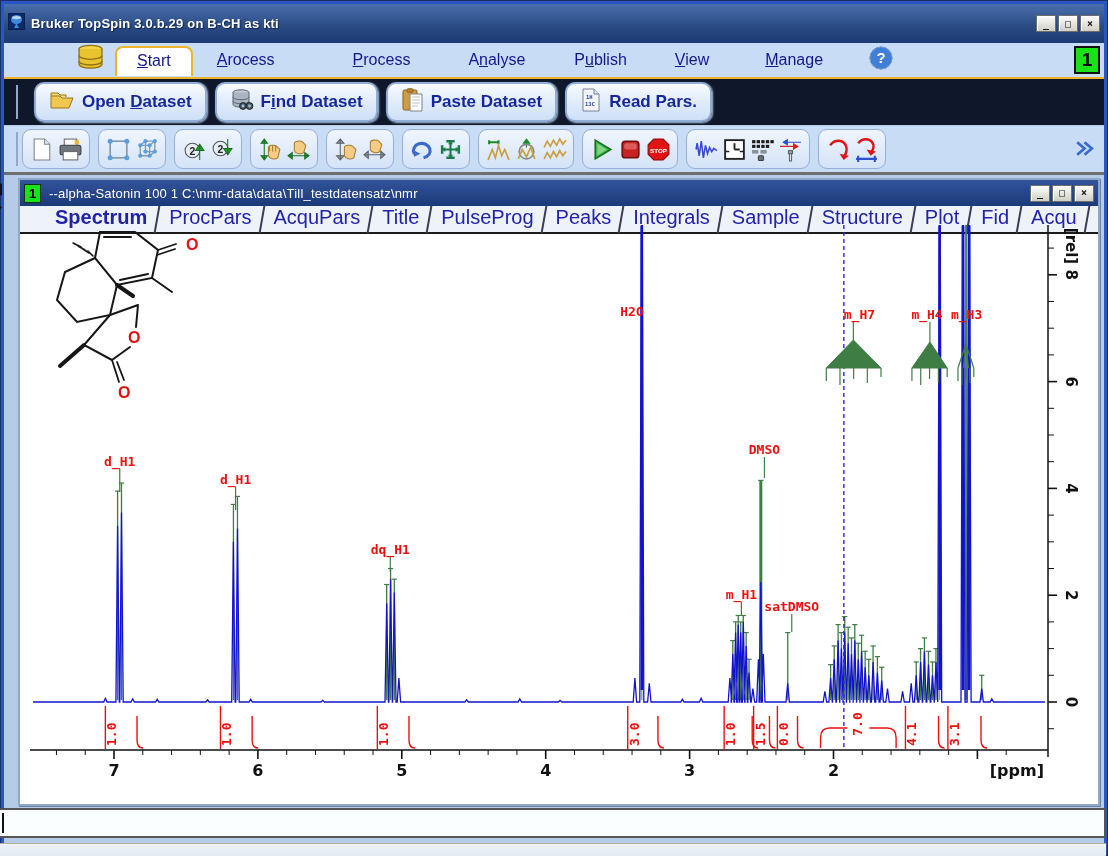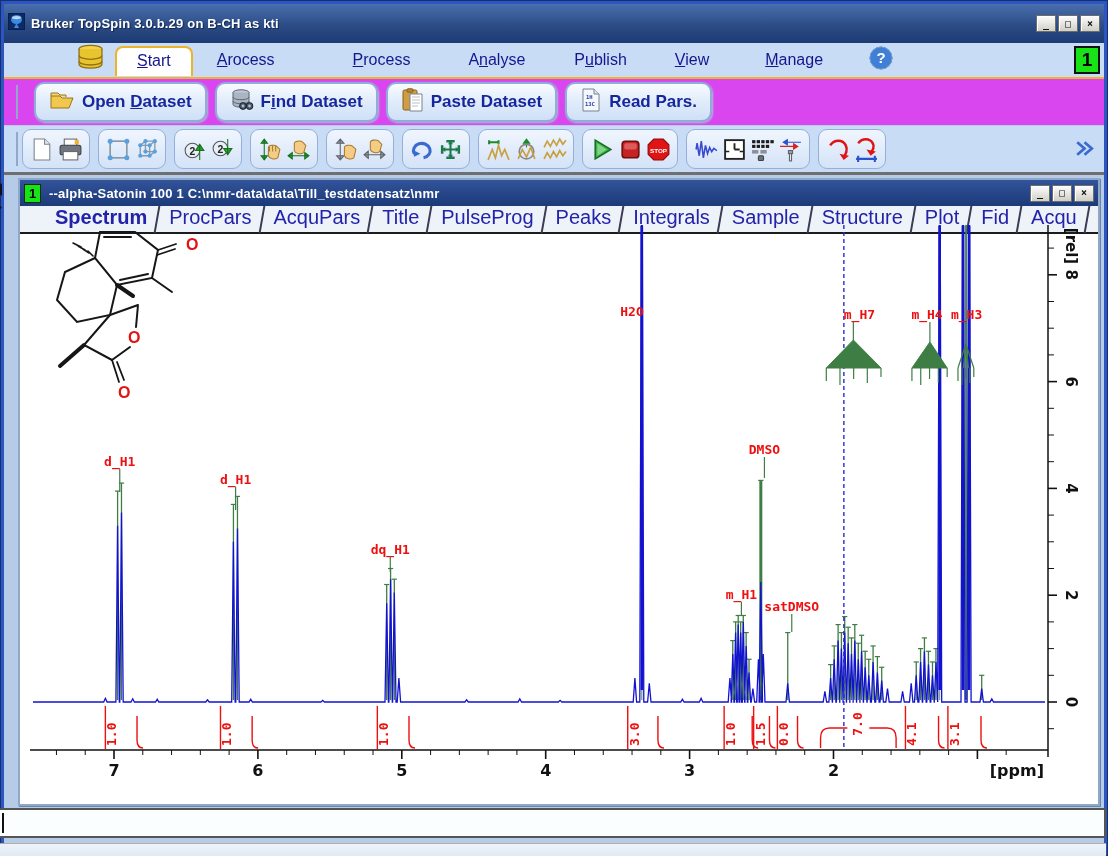--- a/index.html
+++ b/index.html
@@ -20,21 +20,21 @@
   
   #menubar{height:34px;background:#c8dcf6;display:flex;align-items:center;
     border-bottom:2px solid #edb32c;position:relative;font-size:16px;color:#15158e;}
   .mi{padding:2px 6px;cursor:default;white-space:nowrap;}
   #starttab{margin-left:8px;background:#fff;border:2px solid #edb32c;border-bottom:none;
     border-radius:8px 8px 0 0;padding:4px 20px 6px 20px;margin-bottom:-2px;z-index:2;text-align:center;}
   .badge1{width:22px;height:24px;background:#17e317;border:2px solid #111;
     font:bold 19px "Liberation Sans",sans-serif;color:#000;
     display:flex;align-items:center;justify-content:center;margin-left:auto;margin-right:4px;}
   
-  #bigbar{height:46px;background:#d946ef;display:flex;align-items:center;gap:8px;
+  #bigbar{height:46px;background:#0f172a;display:flex;align-items:center;gap:8px;
     padding-left:30px;border-bottom:1px solid #b8cce6;}
   .dsbtn{height:36px;display:flex;align-items:center;gap:7px;padding:0 13px;
     background:linear-gradient(180deg,#f8fbff 0%,#e2edfb 45%,#cfe0f6 100%);
     border:2px solid #8fadd6;border-radius:10px;font-weight:bold;font-size:17px;
     color:#16269c;white-space:nowrap;box-shadow:1px 1px 2px #aebfd8;}
   .grip{width:2px;height:34px;background:#93a8c8;position:absolute;left:12px;}
   
   #iconbar{height:46px;background:#c8dcf6;display:flex;align-items:center;gap:8px;
     padding-left:18px;border-bottom:3px solid #6f6f6f;position:relative;}
   .igrp{display:flex;align-items:center;height:38px;padding:0 5px;
@@ -44,21 +44,21 @@
   .ic svg{width:25px;height:25px;}
   
   #mainarea{flex:1;background:#b6cbe8;position:relative;}
   #dswin{position:absolute;left:14px;top:3px;right:4px;height:624px;
     border:2px solid #8fa8c8;background:#fff;display:flex;flex-direction:column;
     box-shadow:1px 1px 0 #6c84a8;}
   #dstitle{height:26px;display:flex;align-items:center;gap:8px;padding:0 4px;
     background:linear-gradient(180deg,#33539b,#1b3a78);}
   #dstitle .b1{width:15px;height:17px;background:#17e317;border:1.5px solid #0b320b;
     font:bold 13px "Liberation Sans",sans-serif;display:flex;align-items:center;justify-content:center;}
-  #dstitle .ttl{color:#fff;font-weight:bold;font-size:13px;flex:1;white-space:nowrap;
+  #dstitle .ttl{color:#fff;font-weight:normal;font-size:13px;flex:1;white-space:nowrap;
     overflow:hidden;letter-spacing:.2px;}
   #tabs{height:26px;display:flex;align-items:flex-end;gap:0;padding-left:24px;
     background:#eef2f9;border-bottom:2px solid #1c1c1c;font-size:20px;color:#2222aa;}
   .tab{position:relative;padding:3px 11px;white-space:nowrap;cursor:default;}
   .tab::after{content:"";position:absolute;right:0;top:3px;bottom:-1px;width:2px;
     background:#3c3c55;transform:skewX(-10deg);}
   .tab.active{font-weight:bold;}
   #plot{flex:1;background:#fff;}
   
   #cmdline{position:absolute;left:-6px;right:-2px;top:633px;height:28px;background:#fbfeff;

